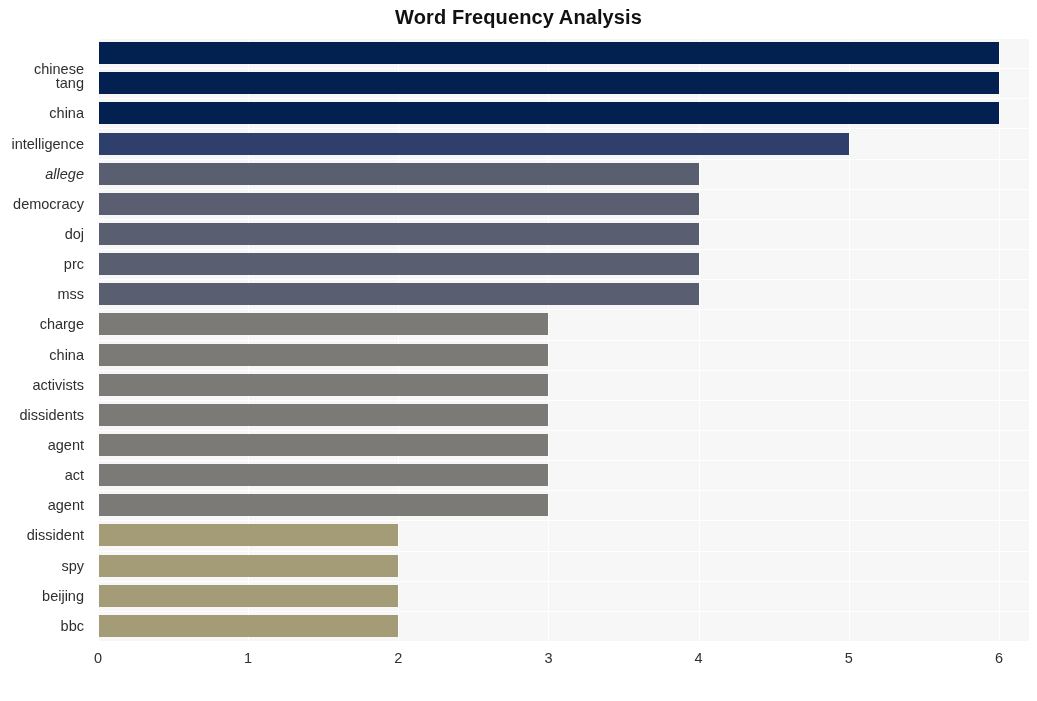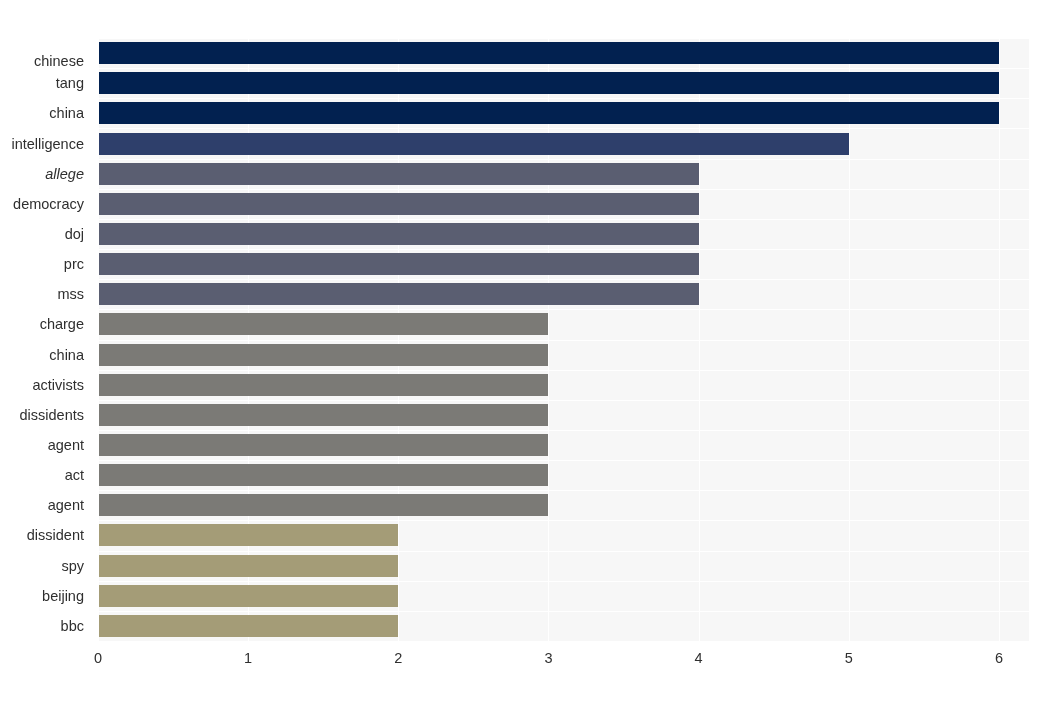--- a/index.html
+++ b/index.html
@@ -117,20 +117,21 @@
     text-align: center;
     font-size: 15px;
     color: #2f2f2f;
   }
 </style>
 </head>
 <body>
 
 <div id="figure">
 
+  <div id="chart-title">Word Frequency Analysis</div>
 
   <div id="plot-area">
     <div id="gridlines">
         <div class="vgrid" style="left: 0px;"></div>
         <div class="vgrid" style="left: 150.161px;"></div>
         <div class="vgrid" style="left: 300.323px;"></div>
         <div class="vgrid" style="left: 450.484px;"></div>
         <div class="vgrid" style="left: 600.645px;"></div>
         <div class="vgrid" style="left: 750.806px;"></div>
         <div class="vgrid" style="left: 900.968px;"></div>
@@ -174,21 +175,21 @@
         <div class="bar" title="act: 3" style="top: 426px; width: 449.484px; background: rgb(123, 122, 118);"></div>
         <div class="bar" title="agency: 3" style="top: 456px; width: 449.484px; background: rgb(123, 122, 118);"></div>
         <div class="bar" title="dissident: 2" style="top: 486px; width: 299.323px; background: rgb(164, 156, 119);"></div>
         <div class="bar" title="spy: 2" style="top: 517px; width: 299.323px; background: rgb(164, 156, 119);"></div>
         <div class="bar" title="beijing: 2" style="top: 547px; width: 299.323px; background: rgb(164, 156, 119);"></div>
         <div class="bar" title="bbc: 2" style="top: 577px; width: 299.323px; background: rgb(164, 156, 119);"></div>
       </div>
   </div>
 
   <div id="ylabels">
-      <div class="ylabel" style="top: 12px; text-align: center;">chinese</div>
+      <div class="ylabel" style="top: 20px; text-align: center;">chinese</div>
       <div class="ylabel" style="top: 34px;">tang</div>
       <div class="ylabel" style="top: 64px;">china</div>
       <div class="ylabel" style="top: 95px; margin-left: 8px;">intelligence</div>
       <div class="ylabel" style="top: 125px; font-style: italic;">allege</div>
       <div class="ylabel" style="top: 155px;">democracy</div>
       <div class="ylabel" style="top: 185px;">doj</div>
       <div class="ylabel" style="top: 215px; text-align: right;">prc</div>
       <div class="ylabel" style="top: 245px;">mss</div>
       <div class="ylabel" style="top: 275px;">charge</div>
       <div class="ylabel" style="top: 306px;">china</div>

